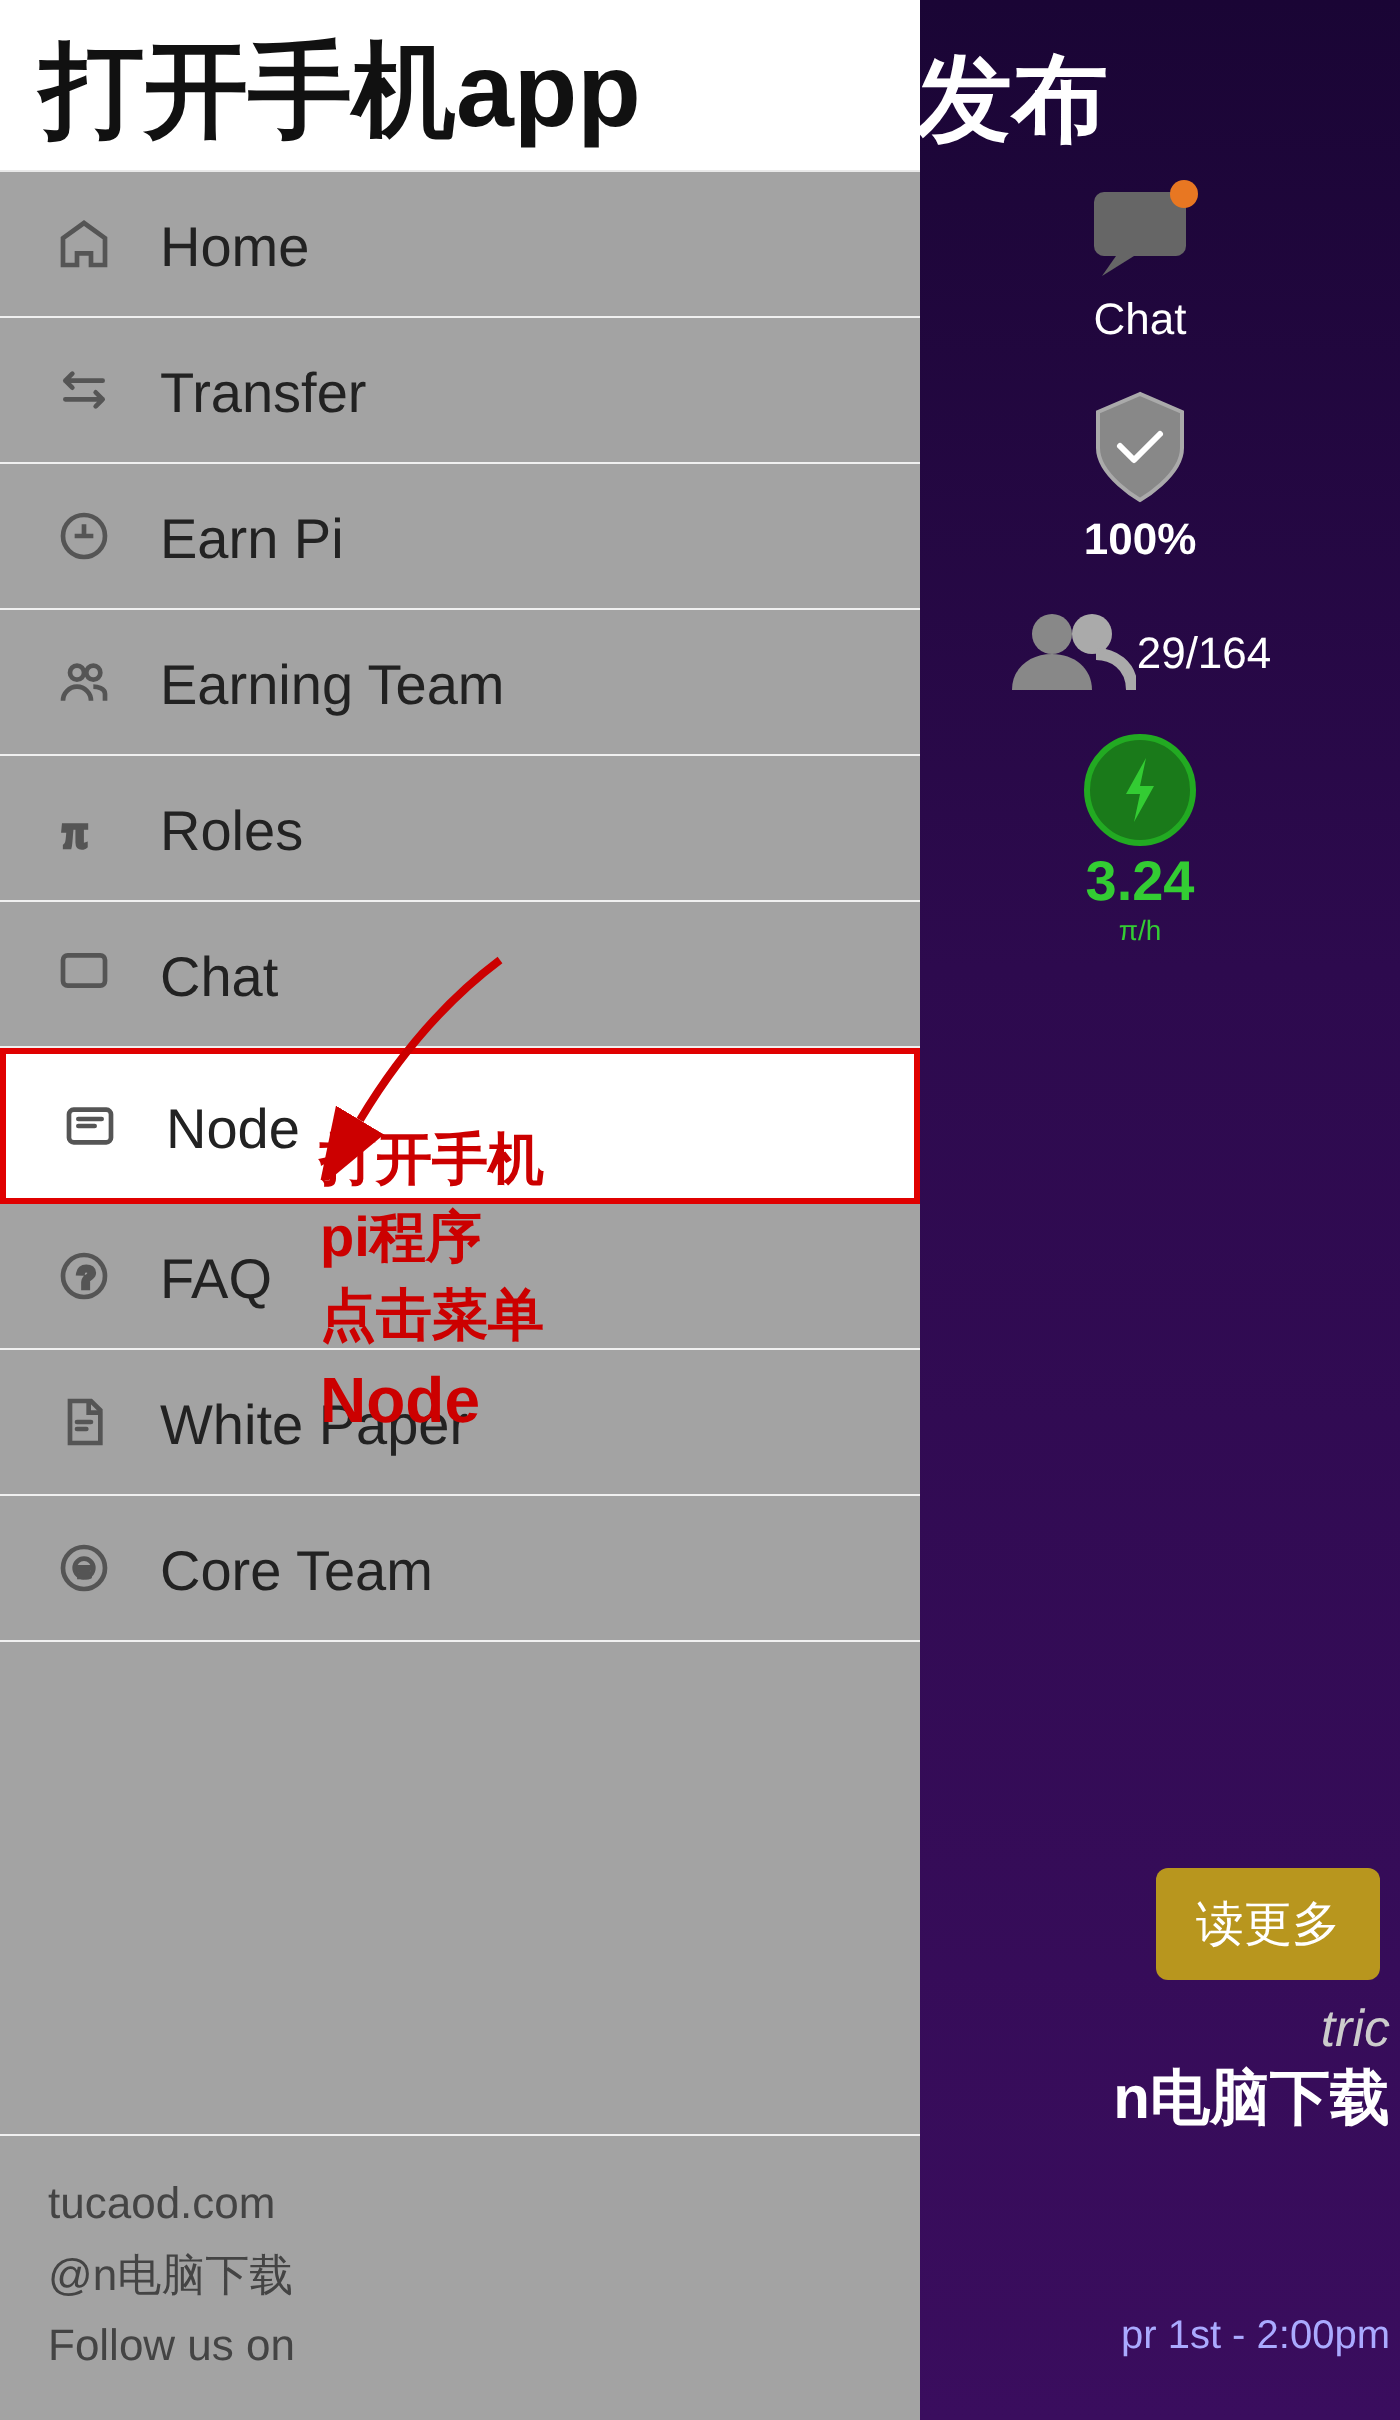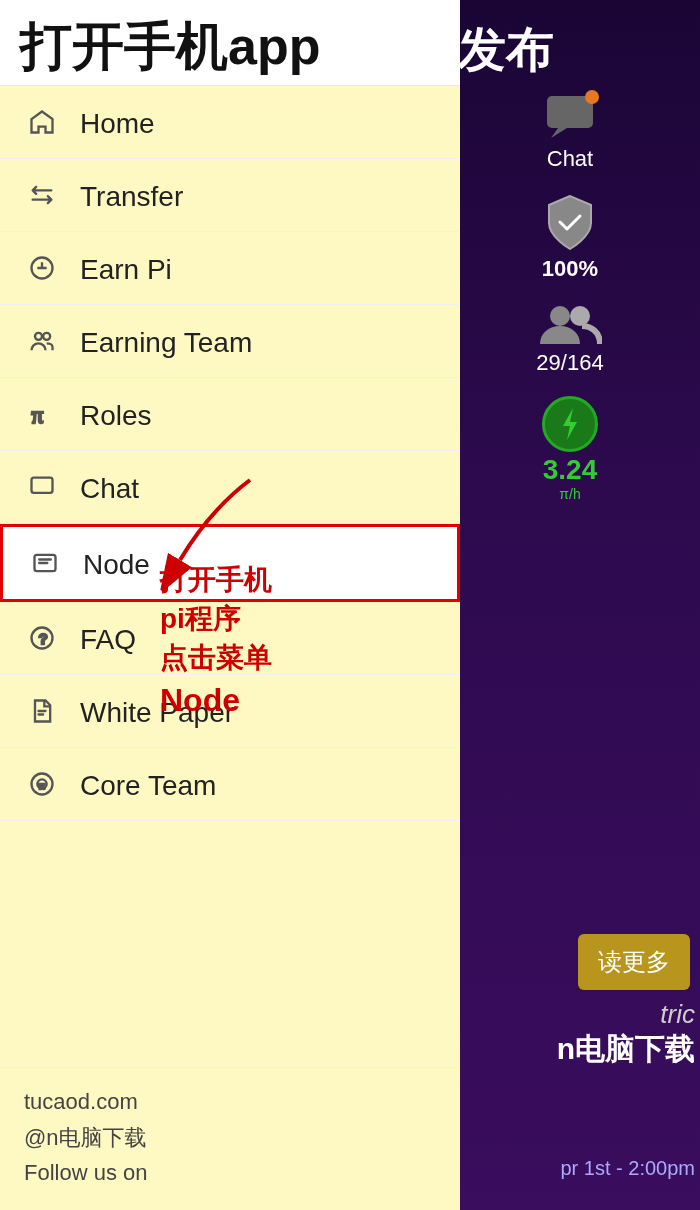--- a/index.html
+++ b/index.html
@@ -22,21 +22,21 @@
       background: linear-gradient(180deg, #1a0535 0%, #2d0a4e 40%, #3a0d5e 100%);
     }
 
     
     .menu-panel {
       position: absolute;
       left: 0;
       top: 0;
       width: 460px;
       height: 1210px;
-      background: #fef9c3;
+      background: #a3a3a3;
       z-index: 10;
       display: flex;
       flex-direction: column;
     }
 
     
     .title-bar {
       background: #ffffff;
       padding: 18px 20px 10px 20px;
       border-bottom: 1px solid #e8e8e8;
@@ -166,21 +166,21 @@
     .percent-label {
       font-size: 22px;
       color: #ffffff;
       margin-top: 4px;
       font-weight: 600;
     }
 
     
     .team-widget {
       display: flex;
-      flex-direction: column;
+      flex-direction: row;
       align-items: center;
       margin-top: 20px;
       text-align: right;
     }
 
     .team-label {
       font-size: 22px;
       color: #ffffff;
       margin-top: 4px;
     }

